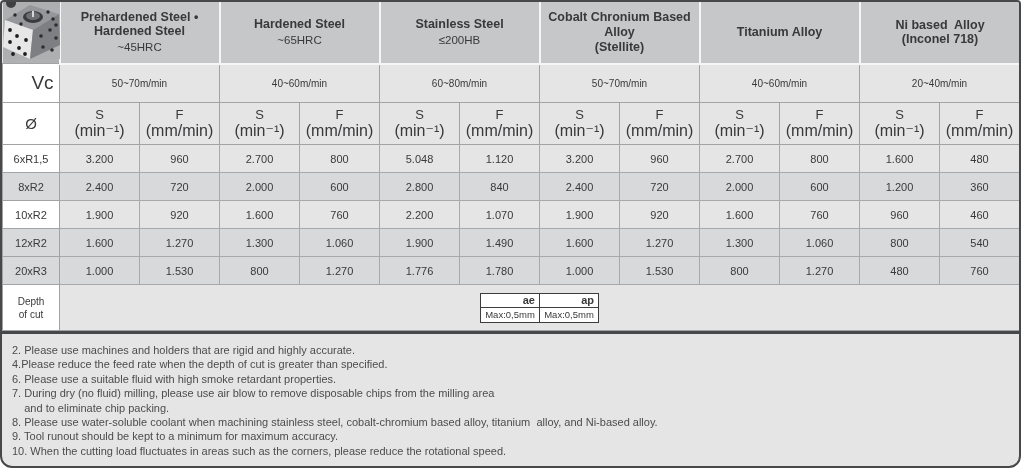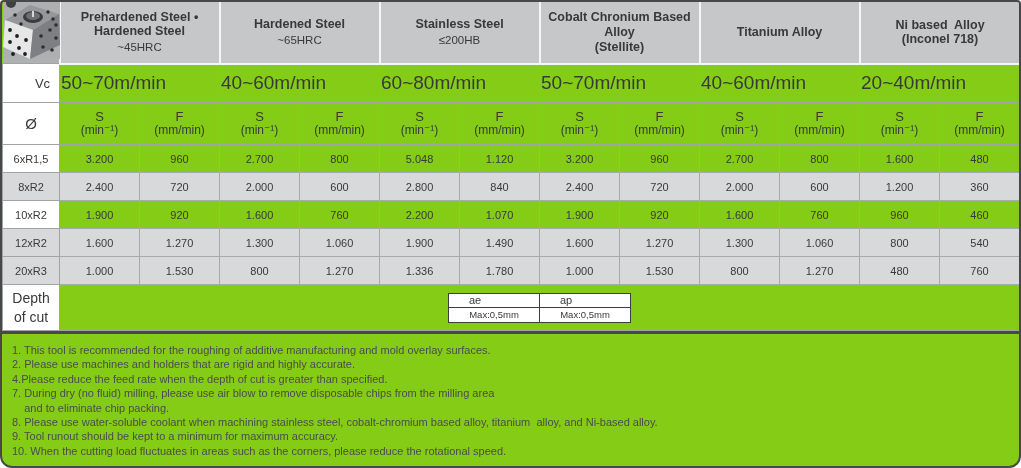--- a/index.html
+++ b/index.html
@@ -1,55 +1,55 @@
 <!DOCTYPE html>
 <html><head>
 <meta charset="utf-8">
 <style>
   html,body{margin:0;padding:0;background:#ffffff;}
   .sheet{
     width:1021px;height:468px;box-sizing:border-box;
     border:2px solid #47484a;border-radius:4px 4px 12px 12px;
-    background:#84cc16;overflow:hidden;
+    background:#e5e5e5;overflow:hidden;
     font-family:"Liberation Sans","DejaVu Sans",sans-serif;color:#39393b;
   }
   .table-section{border-bottom:3px solid #47484a;}
   table.main{border-collapse:collapse;table-layout:fixed;width:1017px;}
   col.c-lbl{width:57px;} col.c-v{width:80px;}
 
   tr.mat-row{height:57px;}
   td.img-cell{background:#b0b1b3;padding:0;border-right:2px solid #f6f6f6;vertical-align:top;}
   th.mat-cell{
     background:#c6c7c9;border-left:2px solid #f6f6f6;border-bottom:2px solid #f6f6f6;
     text-align:center;vertical-align:middle;font-weight:bold;font-size:12.5px;line-height:1.18;
   }
   .mat-name{white-space:pre-wrap;}
   .mat-sub{font-weight:normal;font-size:11.5px;margin-top:2px;}
 
   tr.vc-row{height:39px;}
   th.lbl{background:#ffffff;border:1px solid #a2a3a5;text-align:center;vertical-align:middle;font-weight:normal;}
-  .vc-lbl{font-size:13px;padding-left:24px;}
-  td.vc-cell{border:1px solid #a2a3a5;vertical-align:middle;font-size:19px;}
+  .vc-lbl{font-size:19px;padding-left:24px;}
+  td.vc-cell{border:1px solid #a2a3a5;text-align:center;vertical-align:middle;font-size:10px;}
 
   tr.sf-row{height:42px;}
   .dia-lbl{font-size:15px;}
   th.sf-cell{border:1px solid #a2a3a5;font-weight:normal;text-align:center;vertical-align:middle;}
   .sf-sym{font-size:13px;line-height:1.1;}
-  .sf-unit{font-size:12px;line-height:1.1;}
+  .sf-unit{font-size:16px;line-height:1.1;}
 
   tr.data-row{height:28px;}
   tr.data-row th.row-lbl{font-size:11px;font-weight:normal;}
   tr.data-row td.val{border:1px solid #a8a9ab;text-align:center;font-size:11px;padding:0;}
   tr.data-row.alt td.val, tr.data-row.alt th.row-lbl{background:#d8d9db;}
 
   tr.depth-row{height:46px;}
-  .depth-lbl{font-size:14px;white-space:pre-wrap;line-height:1.3;margin-left:16px;}
+  .depth-lbl{font-size:10px;white-space:pre-wrap;line-height:1.3;margin-left:16px;}
   td.depth-cell{border:1px solid #a2a3a5;vertical-align:middle;}
   table.mini{border-collapse:collapse;margin:0 auto;}
-  table.mini th{border:1.5px solid #3c3d3f;font-size:11px;font-weight:normal;min-width:50px;height:13px;padding:0 20px;text-align:left;background:#fff;}
+  table.mini th{border:1.5px solid #3c3d3f;font-size:11px;font-weight:bold;min-width:50px;height:13px;padding:0 4px;text-align:right;background:#fff;}
   table.mini td{border:1.5px solid #3c3d3f;font-size:9.5px;font-weight:normal;height:12px;padding:1px 2px;text-align:center;background:#fff;}
 
   .notes{padding:9px 12px 0 10px;}
   .note-line{font-size:11px;line-height:14.4px;color:#4c4c4e;white-space:pre-wrap;}
 </style>
 </head>
 <body>
 
 <div class="sheet">
   <div class="table-section">
@@ -249,21 +249,21 @@
             <td class="val">1.060</td>
             <td class="val">800</td>
             <td class="val">540</td>
           </tr>
           <tr class="data-row alt">
             <th class="lbl row-lbl">20xR3</th>
             <td class="val">1.000</td>
             <td class="val">1.530</td>
             <td class="val">800</td>
             <td class="val">1.270</td>
-            <td class="val">1.336</td>
+            <td class="val">1.776</td>
             <td class="val">1.780</td>
             <td class="val">1.000</td>
             <td class="val">1.530</td>
             <td class="val">800</td>
             <td class="val">1.270</td>
             <td class="val">480</td>
             <td class="val">760</td>
           </tr>
           <tr class="depth-row">
           <th class="lbl depth-lbl">Depth
@@ -280,22 +280,22 @@
                   <td>Max:0,5mm</td>
                 </tr>
               </tbody>
             </table>
           </td>
         </tr>
       </tbody>
     </table>
   </div>
   <div class="notes">
-      <div class="note-line">1. This tool is recommended for the roughing of additive manufacturing and mold overlay surfaces.</div>
       <div class="note-line">2. Please use machines and holders that are rigid and highly accurate.</div>
       <div class="note-line">4.Please reduce the feed rate when the depth of cut is greater than specified.</div>
+      <div class="note-line">6. Please use a suitable fluid with high smoke retardant properties.</div>
       <div class="note-line">7. During dry (no fluid) milling, please use air blow to remove disposable chips from the milling area
     and to eliminate chip packing.</div>
       <div class="note-line">8. Please use water-soluble coolant when machining stainless steel, cobalt-chromium based alloy, titanium  alloy, and Ni-based alloy.</div>
       <div class="note-line">9. Tool runout should be kept to a minimum for maximum accuracy.</div>
       <div class="note-line">10. When the cutting load fluctuates in areas such as the corners, please reduce the rotational speed.</div>
     </div>
 </div>
 
 </body></html>

